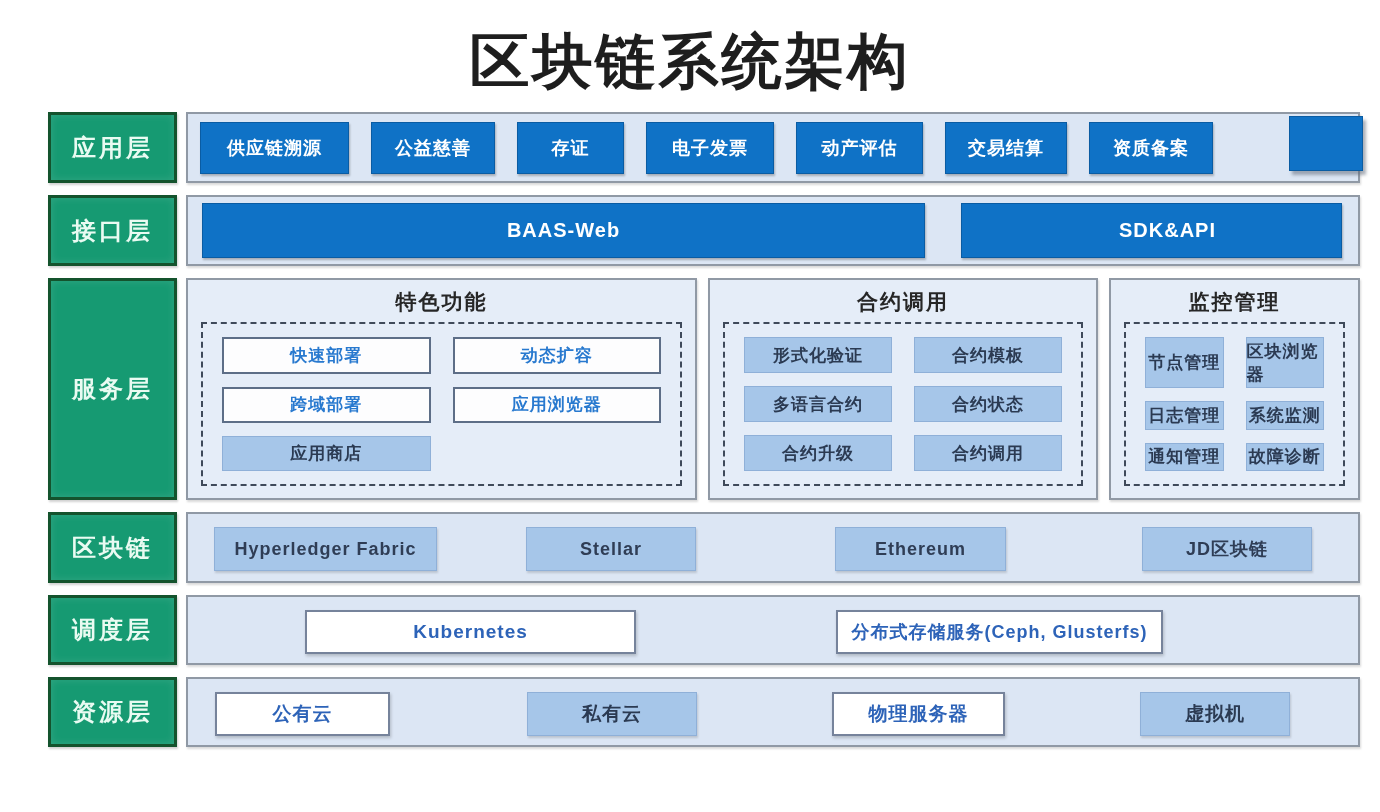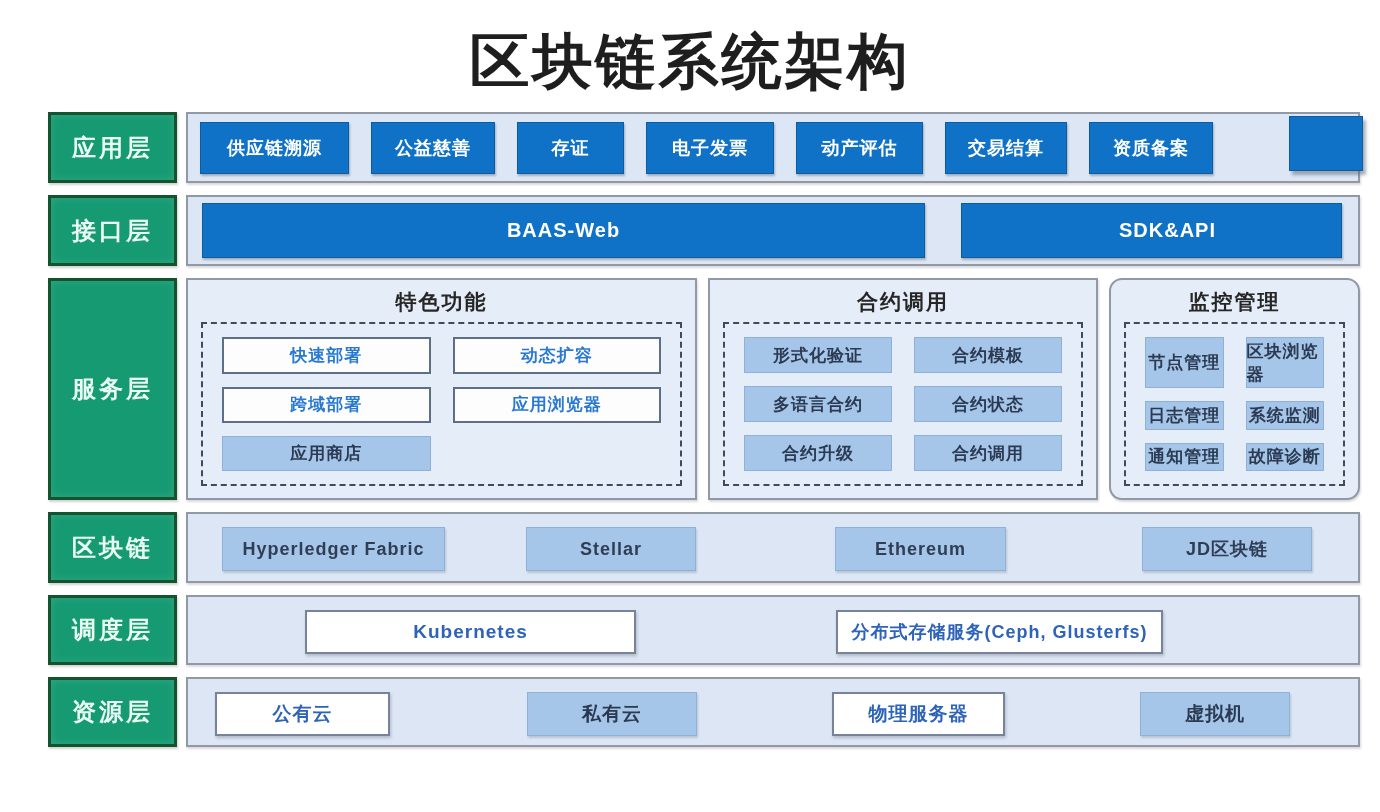--- a/index.html
+++ b/index.html
@@ -50,21 +50,21 @@
     box-shadow:1px 2px 2px rgba(0,0,0,.25);box-sizing:border-box;
   }
   .bluebar.b1{width:723px;flex:none;}
   .bluebar.b2{flex:1;padding-left:32px;}
   
   .service-wrap{flex:1;display:flex;gap:11px;}
   .spanel{
     background:#e5edf8;border:2px solid #9099a5;box-sizing:border-box;
     box-shadow:1px 2px 2px rgba(0,0,0,.15);
   }
-  .sp1{width:511px;} .sp2{width:390px;} .sp3{flex:1;border-radius:13px;}
+  .sp1{width:511px;} .sp2{width:390px;} .sp3{flex:1;}
   .sp-title{
     text-align:center;font-size:21px;font-weight:bold;color:#262626;
     letter-spacing:2px;padding:8px 0 6px;
   }
   .dashed{
     margin:0 13px;height:164px;border:2px dashed #3f4a5a;
     padding:13px 19px;box-sizing:border-box;
     display:grid;grid-template-columns:1fr 1fr;column-gap:22px;row-gap:13px;
   }
   .sbox{
@@ -154,21 +154,21 @@
             <div class="sbox fill">故障诊断</div>
           </div>
         </div>
 
       </div>
     </div>
 
     <div class="row row-chain">
       <div class="layer-label">区块链</div>
       <div class="panel">
-        <div class="absbox chainbox" style="left:34px;width:223px">Hyperledger Fabric</div>
+        <div class="absbox chainbox" style="left:26px;width:223px">Hyperledger Fabric</div>
         <div class="absbox chainbox" style="left:338px;width:170px">Stellar</div>
         <div class="absbox chainbox" style="left:647px;width:171px">Ethereum</div>
         <div class="absbox chainbox" style="left:954px;width:170px">JD区块链</div>
       </div>
     </div>
 
     <div class="row row-sched">
       <div class="layer-label">调度层</div>
       <div class="panel">
         <div class="absbox whitebox" style="left:117px;width:331px">Kubernetes</div>

